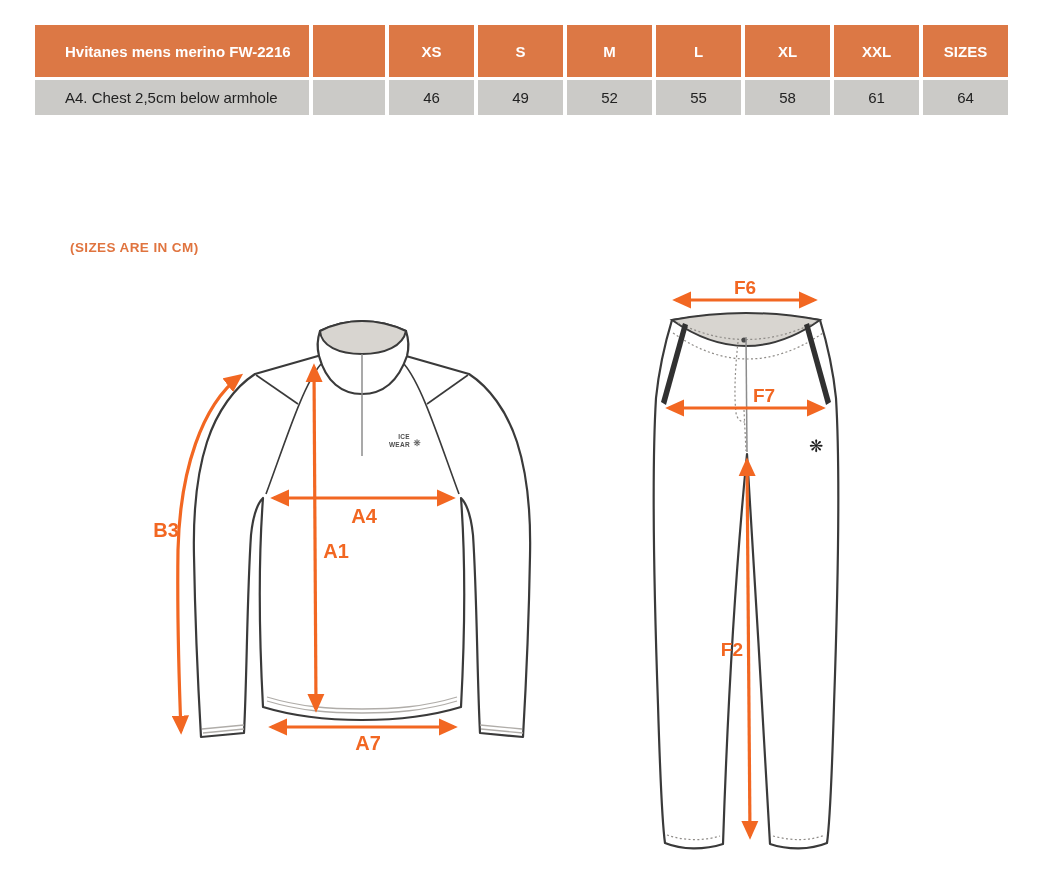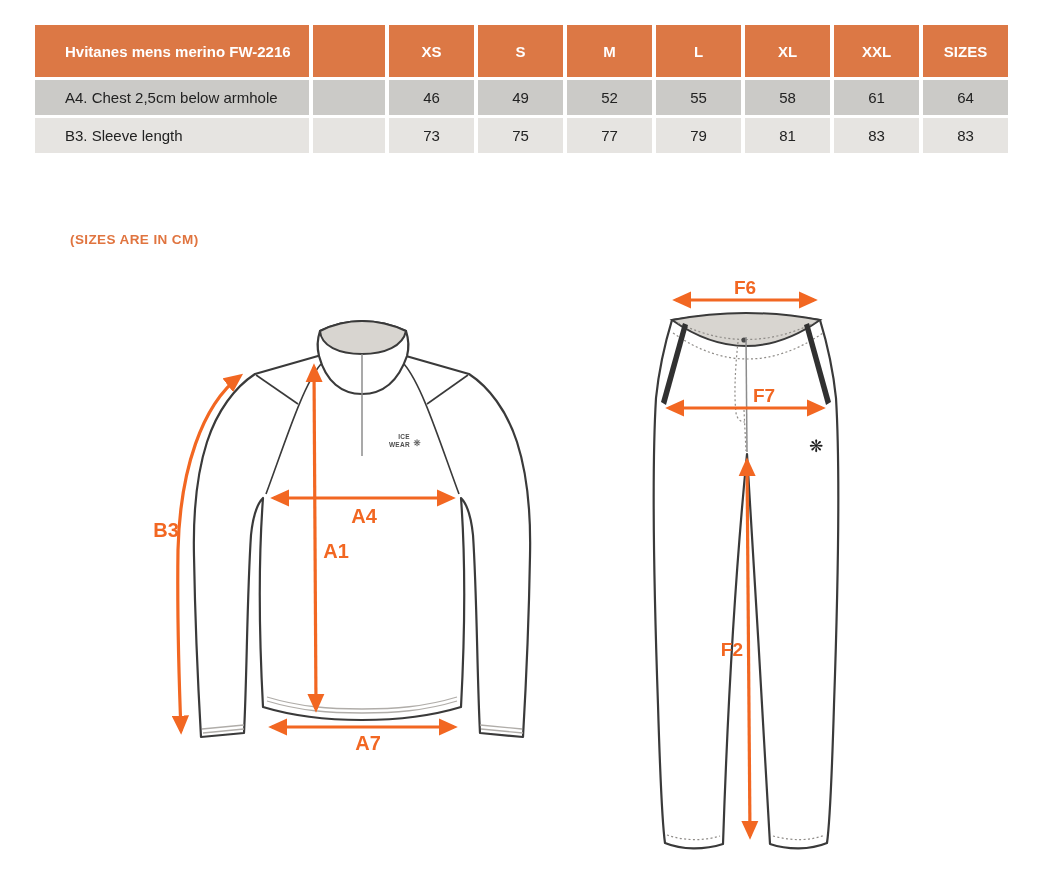--- a/index.html
+++ b/index.html
@@ -15,21 +15,21 @@
   table.size-table{position:absolute;left:31px;top:22px;border-collapse:separate;border-spacing:4px 3px;table-layout:fixed;}
   .size-table th,.size-table td{font-size:15px;color:var(--text_dark);vertical-align:middle;}
   .size-table thead th{height:52px;background:var(--table_orange);color:#ffffff;font-weight:bold;}
   .size-table tbody td{height:35px;}
   .size-table tbody tr:nth-child(odd) td{background:var(--row_dark);}
   .size-table tbody tr:nth-child(even) td{background:var(--row_light);}
   .c-label{width:274px;text-align:left;padding-left:30px;}
   .c-blank{width:72px;}
   .c-size{width:85px;text-align:center;}
 
-  .units-note{position:absolute;left:70px;top:232px;color:var(--note_orange);
+  .units-note{position:absolute;left:70px;top:240px;color:var(--note_orange);
     font-size:13.5px;font-weight:600;letter-spacing:.4px;}
 
   
   svg{position:absolute;overflow:visible;}
   svg.shirt{left:140px;top:290px;}
   svg.pants{left:640px;top:280px;}
   .garment{fill:#ffffff;stroke:var(--outline_dark);stroke-width:2.2;stroke-linejoin:round;}
   .gfill{fill:var(--fill_gray);stroke:var(--outline_dark);stroke-width:2;}
   .seam{fill:none;stroke:var(--outline_dark);stroke-width:1.6;}
   .stitch{fill:none;stroke:var(--stitch_gray);stroke-width:1.3;}
@@ -67,31 +67,20 @@
       <tr>
         <td class="c-label">A4. Chest 2,5cm below armhole</td>
         <td class="c-blank"></td>
         <td class="c-size">46</td>
         <td class="c-size">49</td>
         <td class="c-size">52</td>
         <td class="c-size">55</td>
         <td class="c-size">58</td>
         <td class="c-size">61</td>
         <td class="c-size">64</td>
-      </tr>
-      <tr>
-        <td class="c-label">B3. Sleeve length</td>
-        <td class="c-blank"></td>
-        <td class="c-size">73</td>
-        <td class="c-size">75</td>
-        <td class="c-size">77</td>
-        <td class="c-size">79</td>
-        <td class="c-size">81</td>
-        <td class="c-size">83</td>
-        <td class="c-size">83</td>
       </tr>
     </tbody>
   </table>
 
   <div class="units-note">(SIZES ARE IN CM)</div>
 
   <svg class="shirt" width="460" height="480" viewBox="0 0 460 480">
     <defs>
       <marker id="ah-s" markerWidth="6" markerHeight="5.4" refX="4.8" refY="2.7" orient="auto-start-reverse" markerUnits="strokeWidth">
         <path class="arrow-fill" d="M0,0 L6,2.7 L0,5.4 Z"></path>

